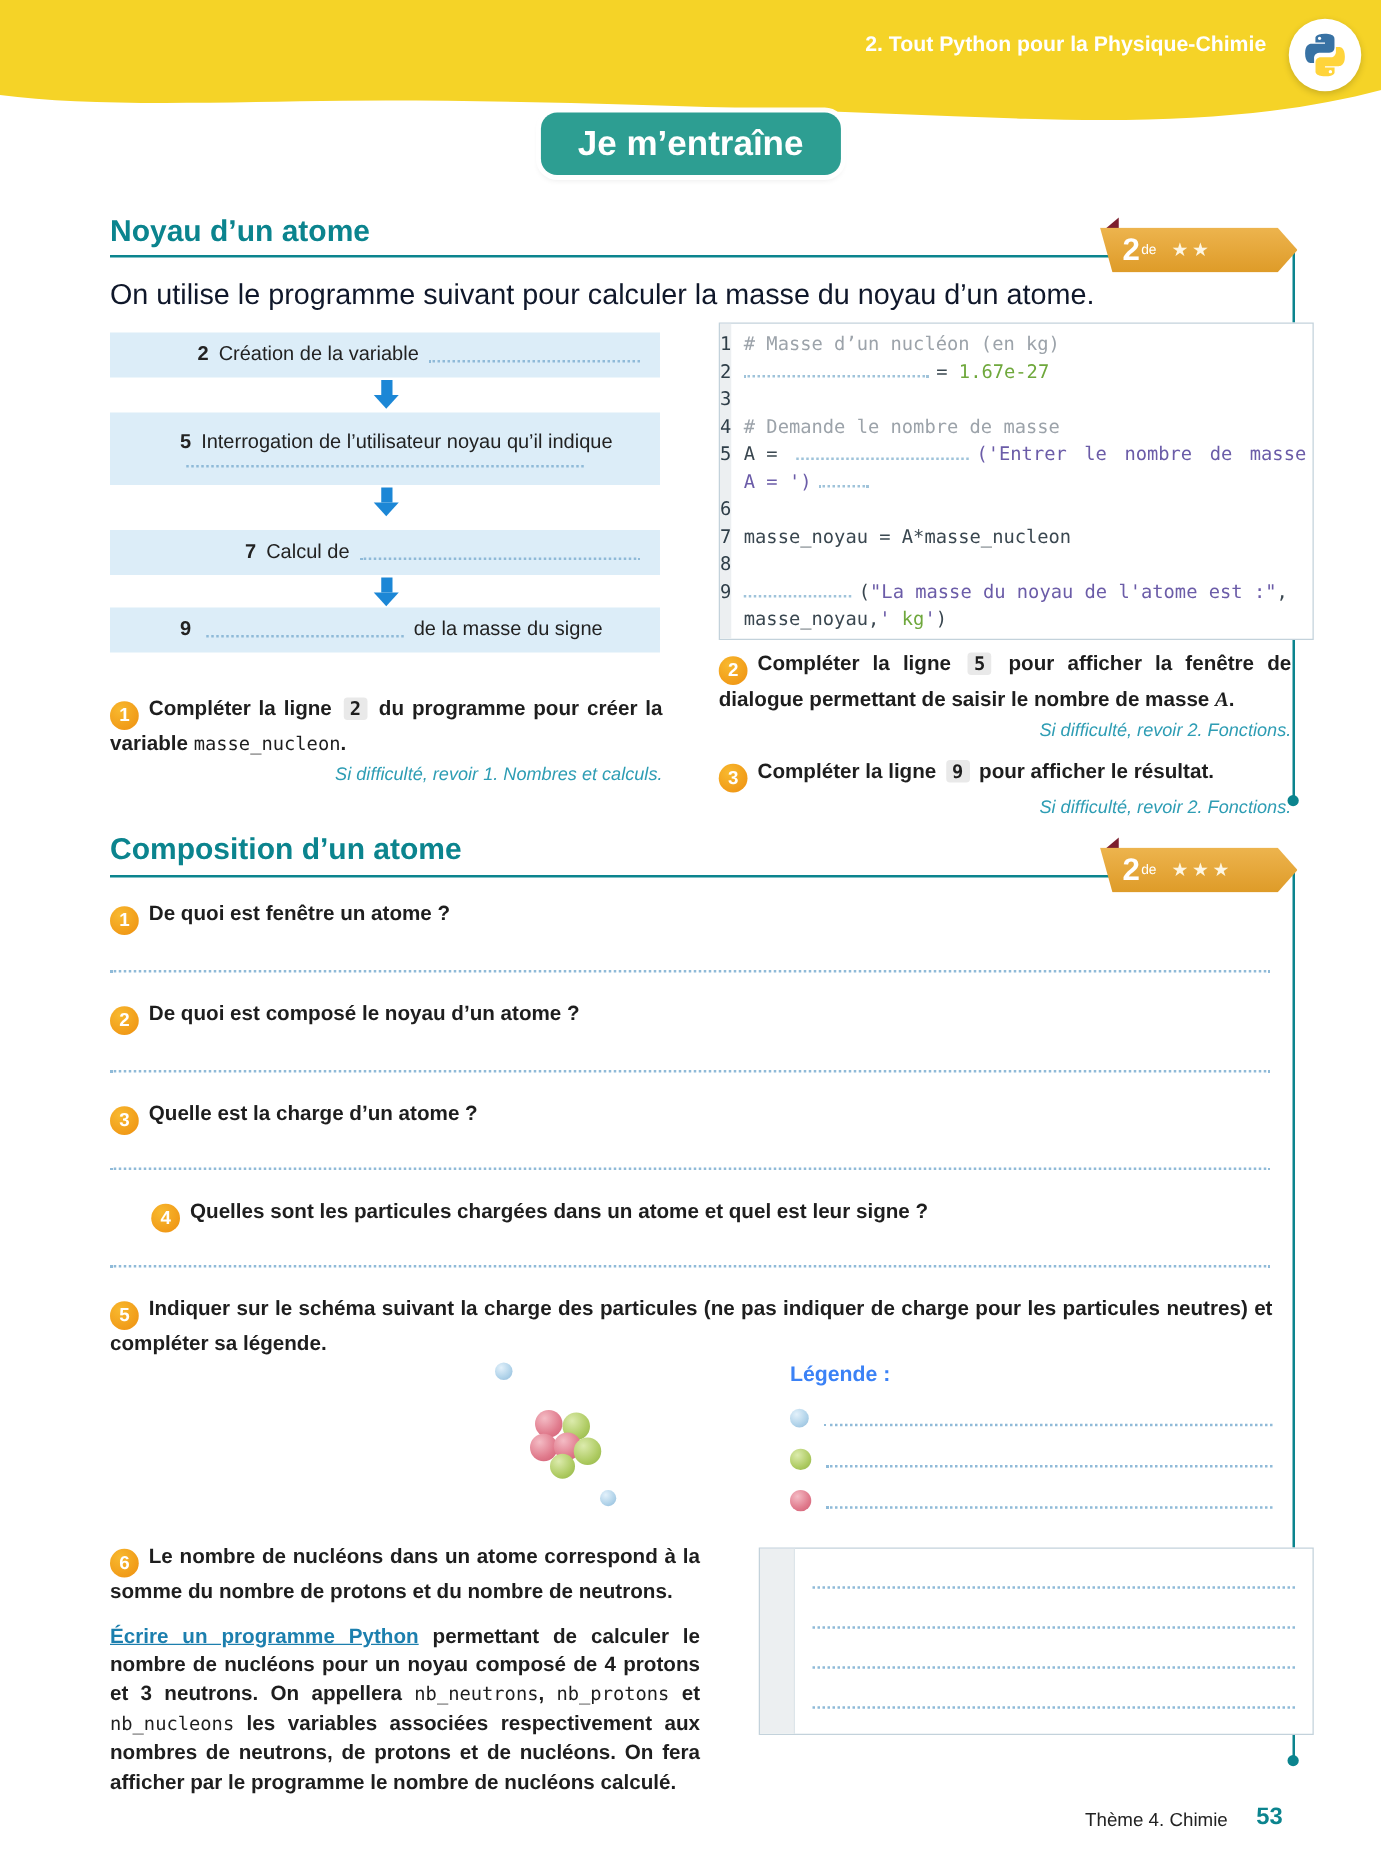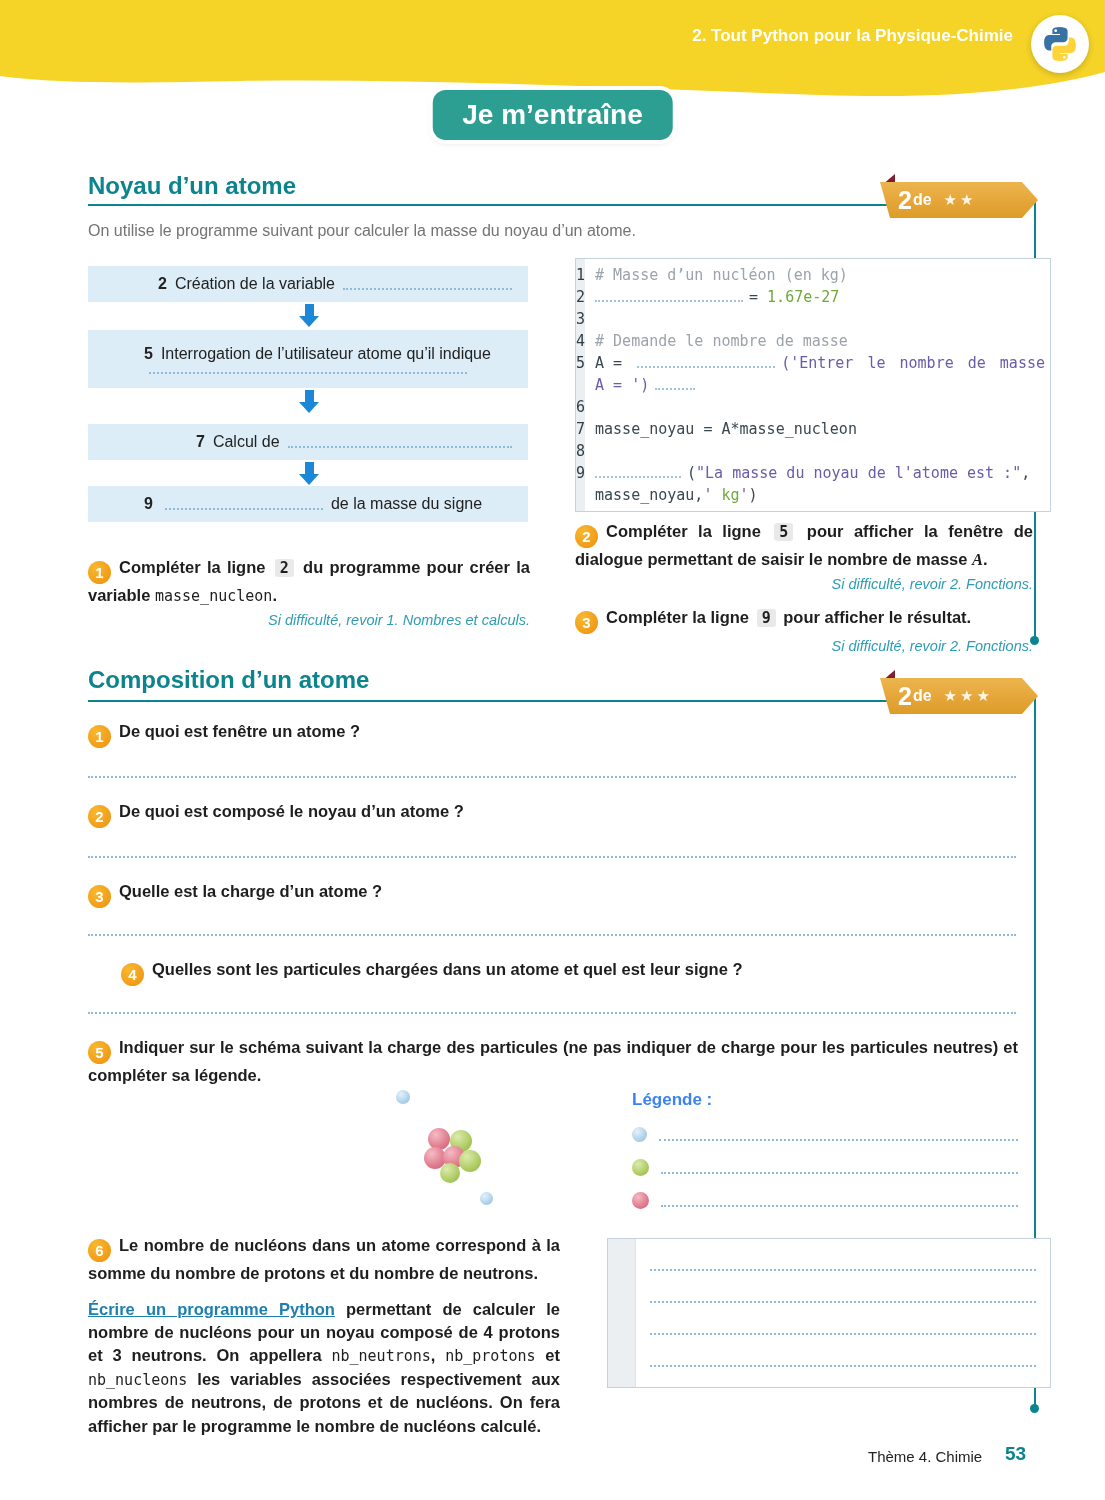--- a/index.html
+++ b/index.html
@@ -22,24 +22,24 @@
   .vline { position:absolute; left:1034px; width:2px; background:#0B848E; z-index:0; }
   .vdot { position:absolute; left:1030px; width:9px; height:9px; border-radius:50%; background:#0B848E; z-index:0; }
 
   .level-badge { position:absolute; width:158px; height:36px; z-index:3; }
   .badge-notch { position:absolute; left:2px; top:-8px; width:0; height:0;
     border-bottom:11px solid #7D1F2E; border-left:13px solid transparent; }
   .badge-body { position:absolute; inset:0; background:linear-gradient(180deg,#EDB44E,#DE9B28); color:#fff;
     display:flex; align-items:center; padding-left:18px;
     clip-path:polygon(0 0, calc(100% - 16px) 0, 100% 50%, calc(100% - 16px) 100%, 10px 100%); }
   .badge-grade { font-size:25px; font-weight:bold; line-height:1; }
-  .badge-sup { font-size:16px; font-weight:bold; vertical-align:top; margin-left:1px; }
+  .badge-sup { font-size:11px; font-weight:normal; vertical-align:top; margin-left:1px; }
   .badge-stars { margin-left:12px; font-size:15px; letter-spacing:3px; color:#FDF6E3; }
 
-  .intro { position:absolute; left:88px; top:222px; font-size:16px; color:#737373; }
+  .intro { position:absolute; left:88px; top:222px; font-size:23px; color:#0f172a; }
 
   
   .flow-box { position:absolute; left:88px; width:440px; background:#DCEDF8; display:flex; flex-direction:column; justify-content:center;
     font-size:16px; color:#222; z-index:1; }
   .frow { display:flex; align-items:flex-end; }
   .flow-num { font-weight:bold; margin-right:8px; line-height:1.2; }
   .flow-text { line-height:1.2; }
   .dots { border-bottom:2px dotted #8FBAD8; height:0; }
   .grow { flex:1; margin:0 4px 4px 8px; }
   .arrow { position:absolute; left:299px; display:flex; flex-direction:column; align-items:center; z-index:1; }
@@ -131,21 +131,21 @@
       <span class="dots grow"></span>
     </div>
   </div>
   <div class="arrow" style="top:304px;">
       <div class="arrow-stem"></div>
       <div class="arrow-head"></div>
     </div>
   <div class="flow-box" style="top:330px; height:58px;">
     <div class="frow" style="padding:0 12px 0 56px;">
       <span class="flow-num">5</span>
-      <span class="flow-text">Interrogation de l’utilisateur atome qu’il indique</span>
+      <span class="flow-text">Interrogation de l’utilisateur noyau qu’il indique</span>
     </div>
     <span class="dots" style="display:block; width:318px; margin:9px auto 0;"></span>
   </div>
   <div class="arrow" style="top:390px;">
       <div class="arrow-stem"></div>
       <div class="arrow-head"></div>
     </div>
   <div class="flow-box" style="top:424px; height:36px;">
     <div class="frow" style="padding:0 12px 0 108px;">
       <span class="flow-num">7</span>

